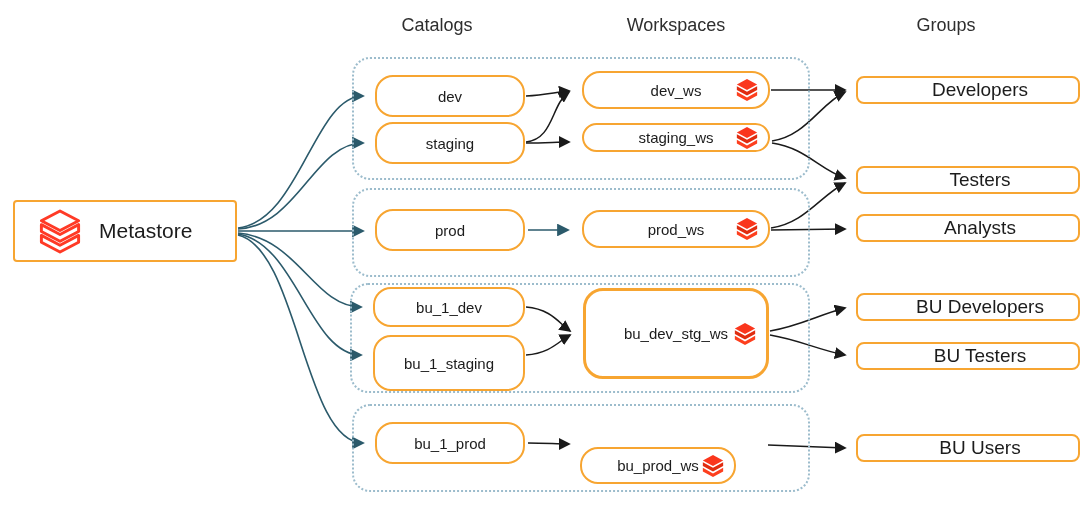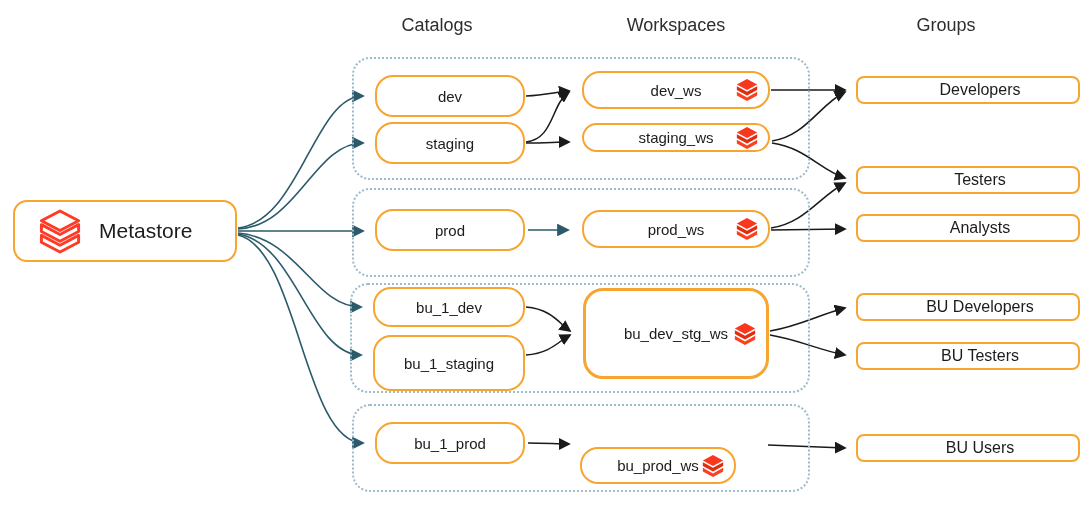--- a/index.html
+++ b/index.html
@@ -14,25 +14,25 @@
   }
   .dotted-group{
     position:absolute;border:2px dotted #9cbccc;border-radius:18px;background:transparent;
   }
   .node{
     position:absolute;background:#ffffff;border:2.5px solid #f7a531;border-radius:18px;
     display:flex;align-items:center;justify-content:center;
     font-size:15px;color:#1c1c1c;box-sizing:border-box;white-space:nowrap;
   }
   .node .lbl{pointer-events:none;}
-  .metastore{border-radius:14px;font-size:21px;gap:16px;justify-content:flex-start;padding-left:22px;}
+  .metastore{border-radius:4px;font-size:21px;gap:16px;justify-content:flex-start;padding-left:22px;}
   .ws .ws-icon{position:absolute;right:9px;top:50%;transform:translateY(-50%);}
   .ws{}
   .big-ws{border-radius:20px;border-width:3px;}
-  .grp{border-radius:8px;font-size:16px;border-width:2.5px;padding-left:24px;}
+  .grp{border-radius:8px;font-size:19px;border-width:2.5px;padding-left:24px;}
   .icon-wrap{display:flex;align-items:center;}
 </style>
 </head>
 <body>
 
 <div class="canvas">
 
   <svg class="edges" viewBox="0 0 1091 511" xmlns="http://www.w3.org/2000/svg">
     <defs>
       <marker id="ah-teal" viewBox="0 0 10 10" refX="8.5" refY="5" markerWidth="8" markerHeight="8" orient="auto-start-reverse">

